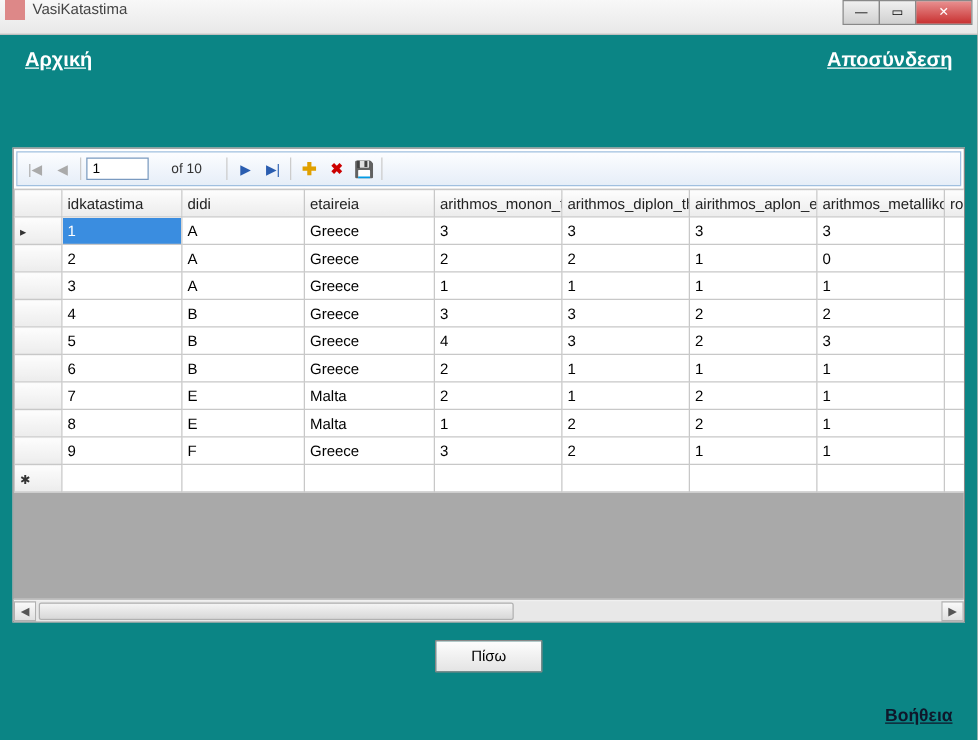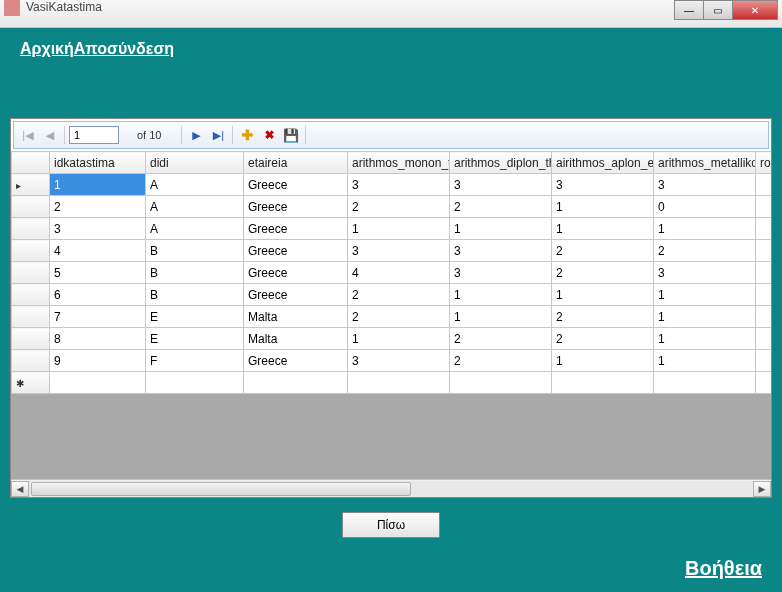--- a/index.html
+++ b/index.html
@@ -42,21 +42,21 @@
   }
   .winbtn.close { background: linear-gradient(to bottom,#e89090,#c83030); color:#fff; width:46px;}
   .content {
     background: #0b8585;
     height: 564px;
     padding: 2px;
     position: relative;
   }
   .toplinks {
     display:flex;
-    justify-content: flex-start;
+    justify-content: space-between;
     padding: 10px 18px;
   }
   .toplinks a {
     color: #fff;
     font-weight: bold;
     font-size: 16px;
     text-decoration: underline;
     cursor: pointer;
   }
   .panel {
@@ -163,35 +163,35 @@
   .hscroll .track { flex:1; height:16px; background:#e8e8e8; position:relative;}
   .hscroll .thumb {
     position:absolute; left:2px; top:1px; height:14px; width:380px;
     background:linear-gradient(to bottom,#f4f4f4,#d8d8d8);
     border:1px solid #b0b0b0;
     border-radius:2px;
   }
   .backbtn {
     display:block;
     margin: 14px auto 0 auto;
-    width: 98px;
+    width: 86px;
     height: 26px;
     background:linear-gradient(to bottom,#fdfdfd,#e4e4e4);
     border:1px solid #888;
     border-radius:1px;
     font-size:12px;
     cursor:pointer;
   }
   .helplink {
     position:absolute;
     right: 20px;
     bottom: 12px;
-    color:#ffffff;
+    color:#0f172a;
     font-weight:bold;
-    font-size:20px;
+    font-size:14px;
     text-decoration:underline;
     cursor:pointer;
   }
   .col-id { width: 96px; }
   .col-didi { width: 98px; }
   .col-et { width: 104px; }
   .col-num { width: 102px; }
 </style>
 </head>
 <body>

